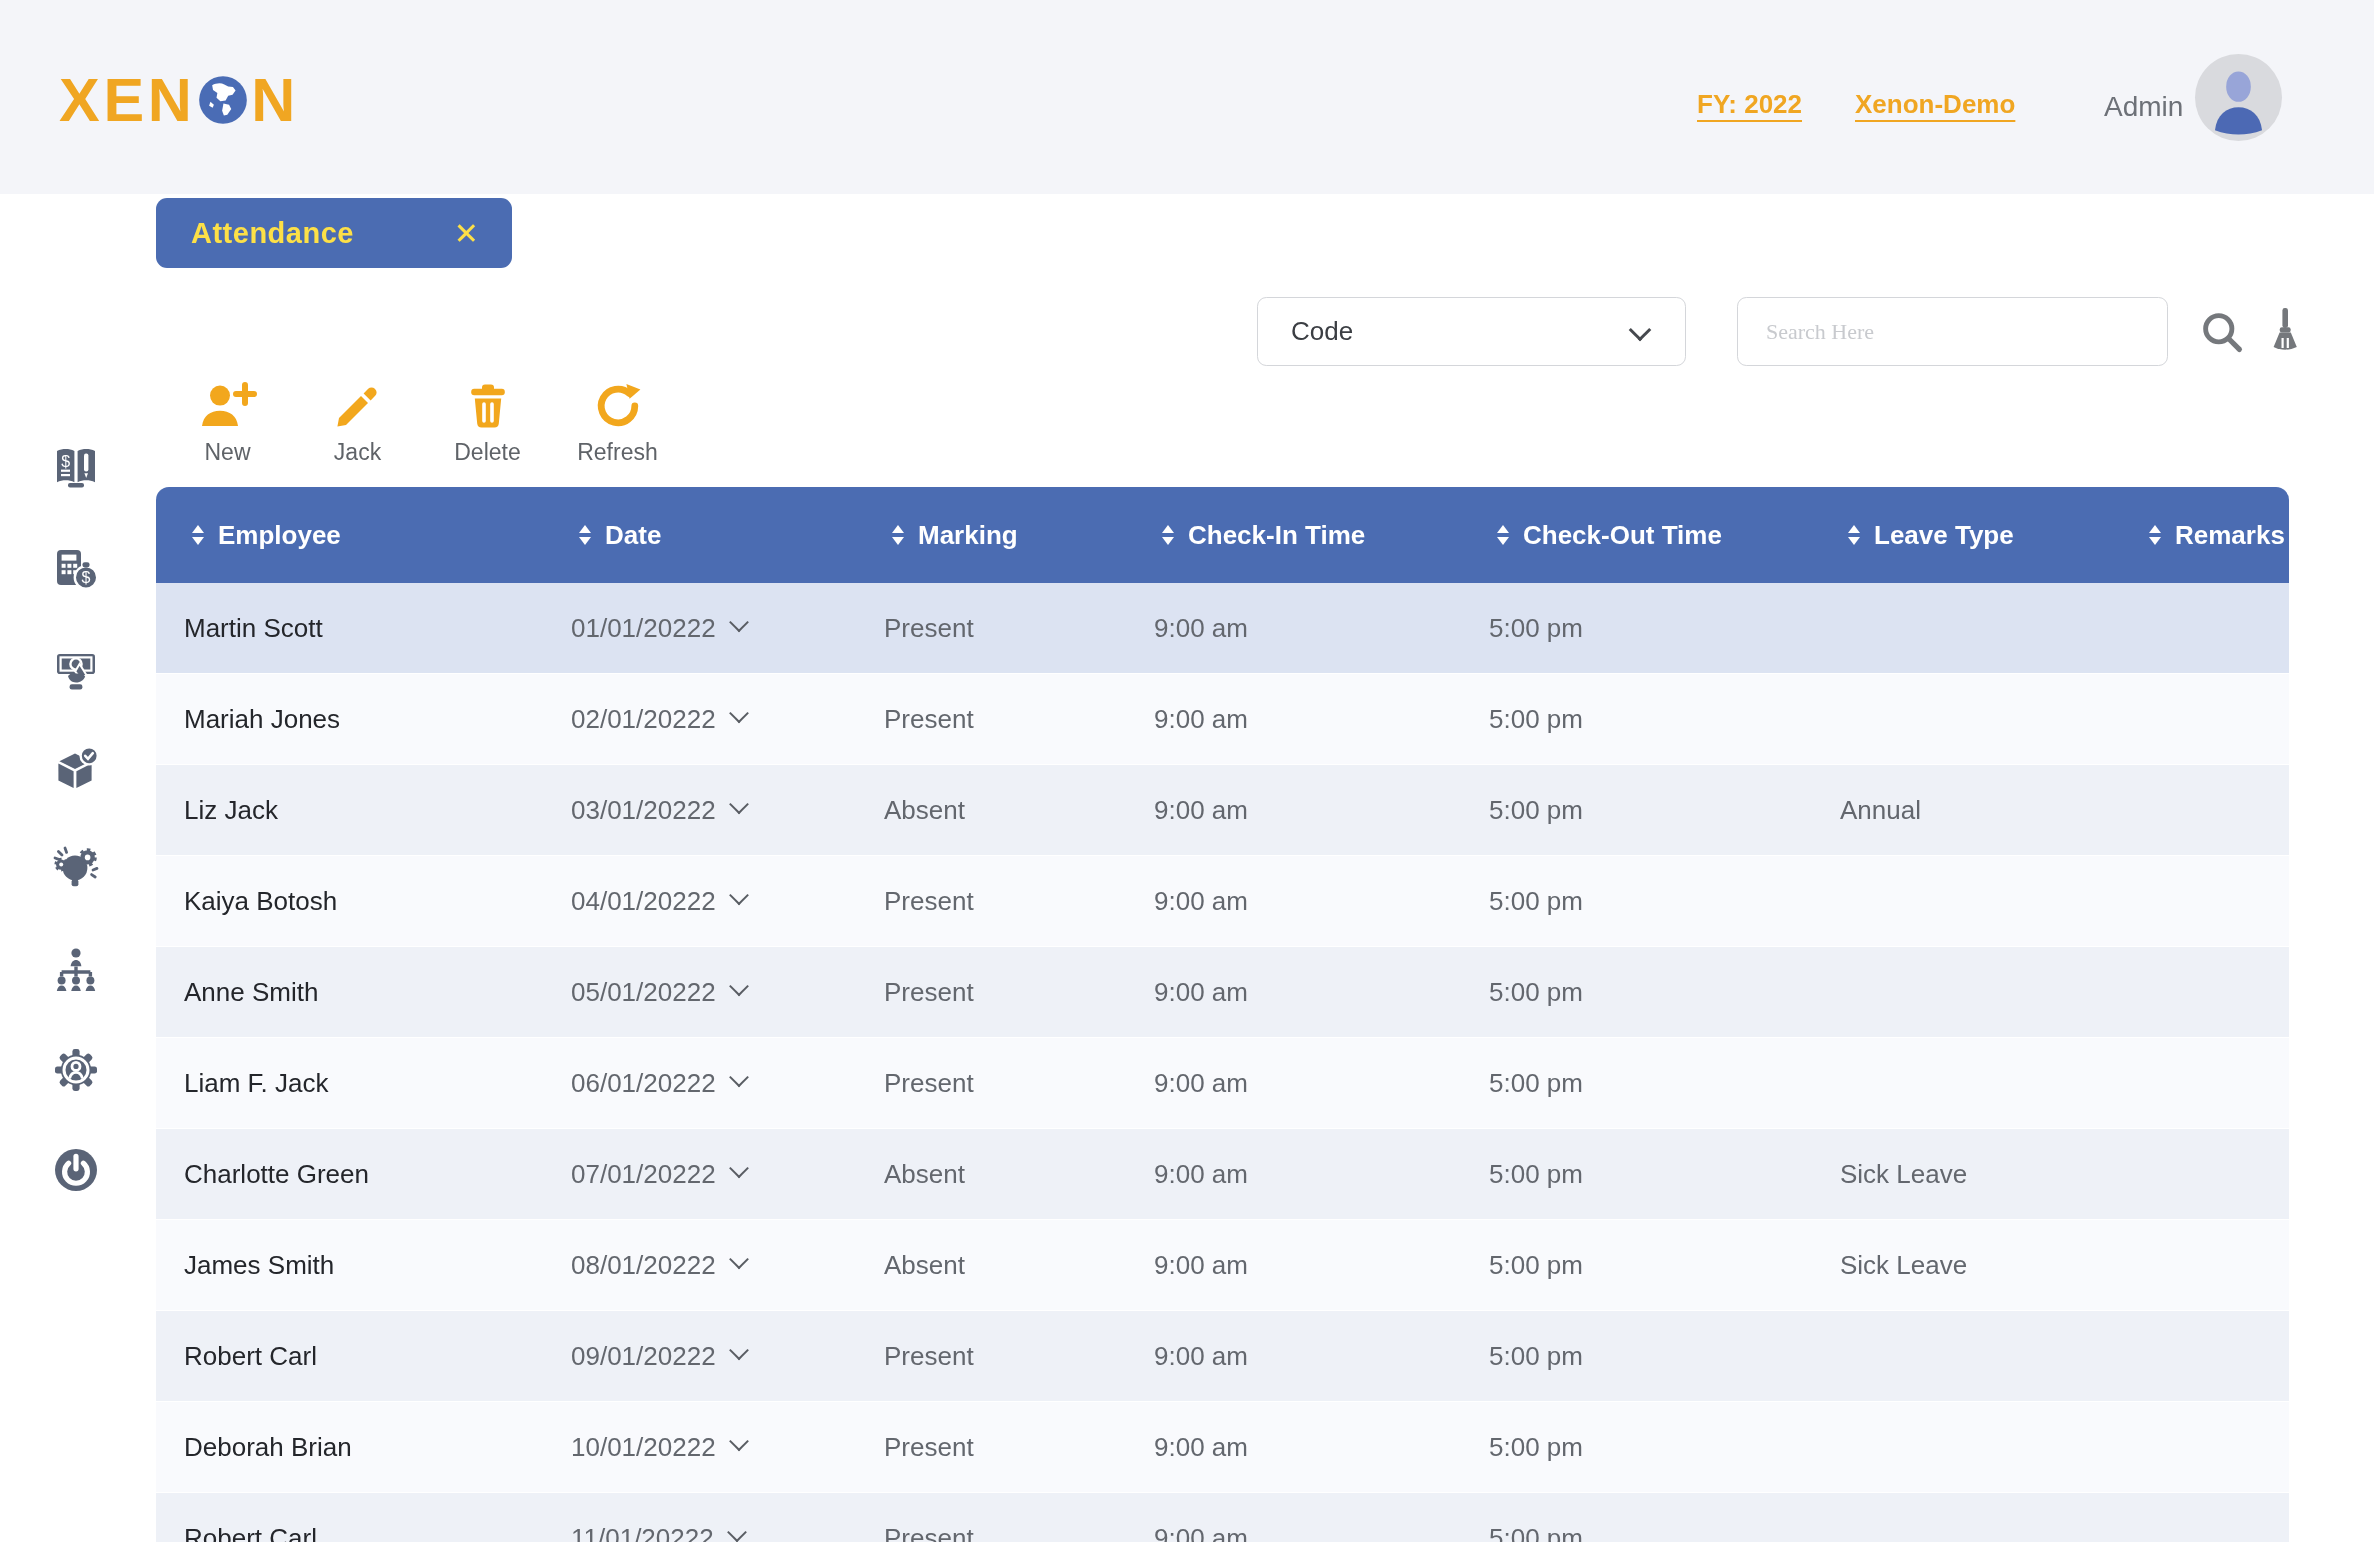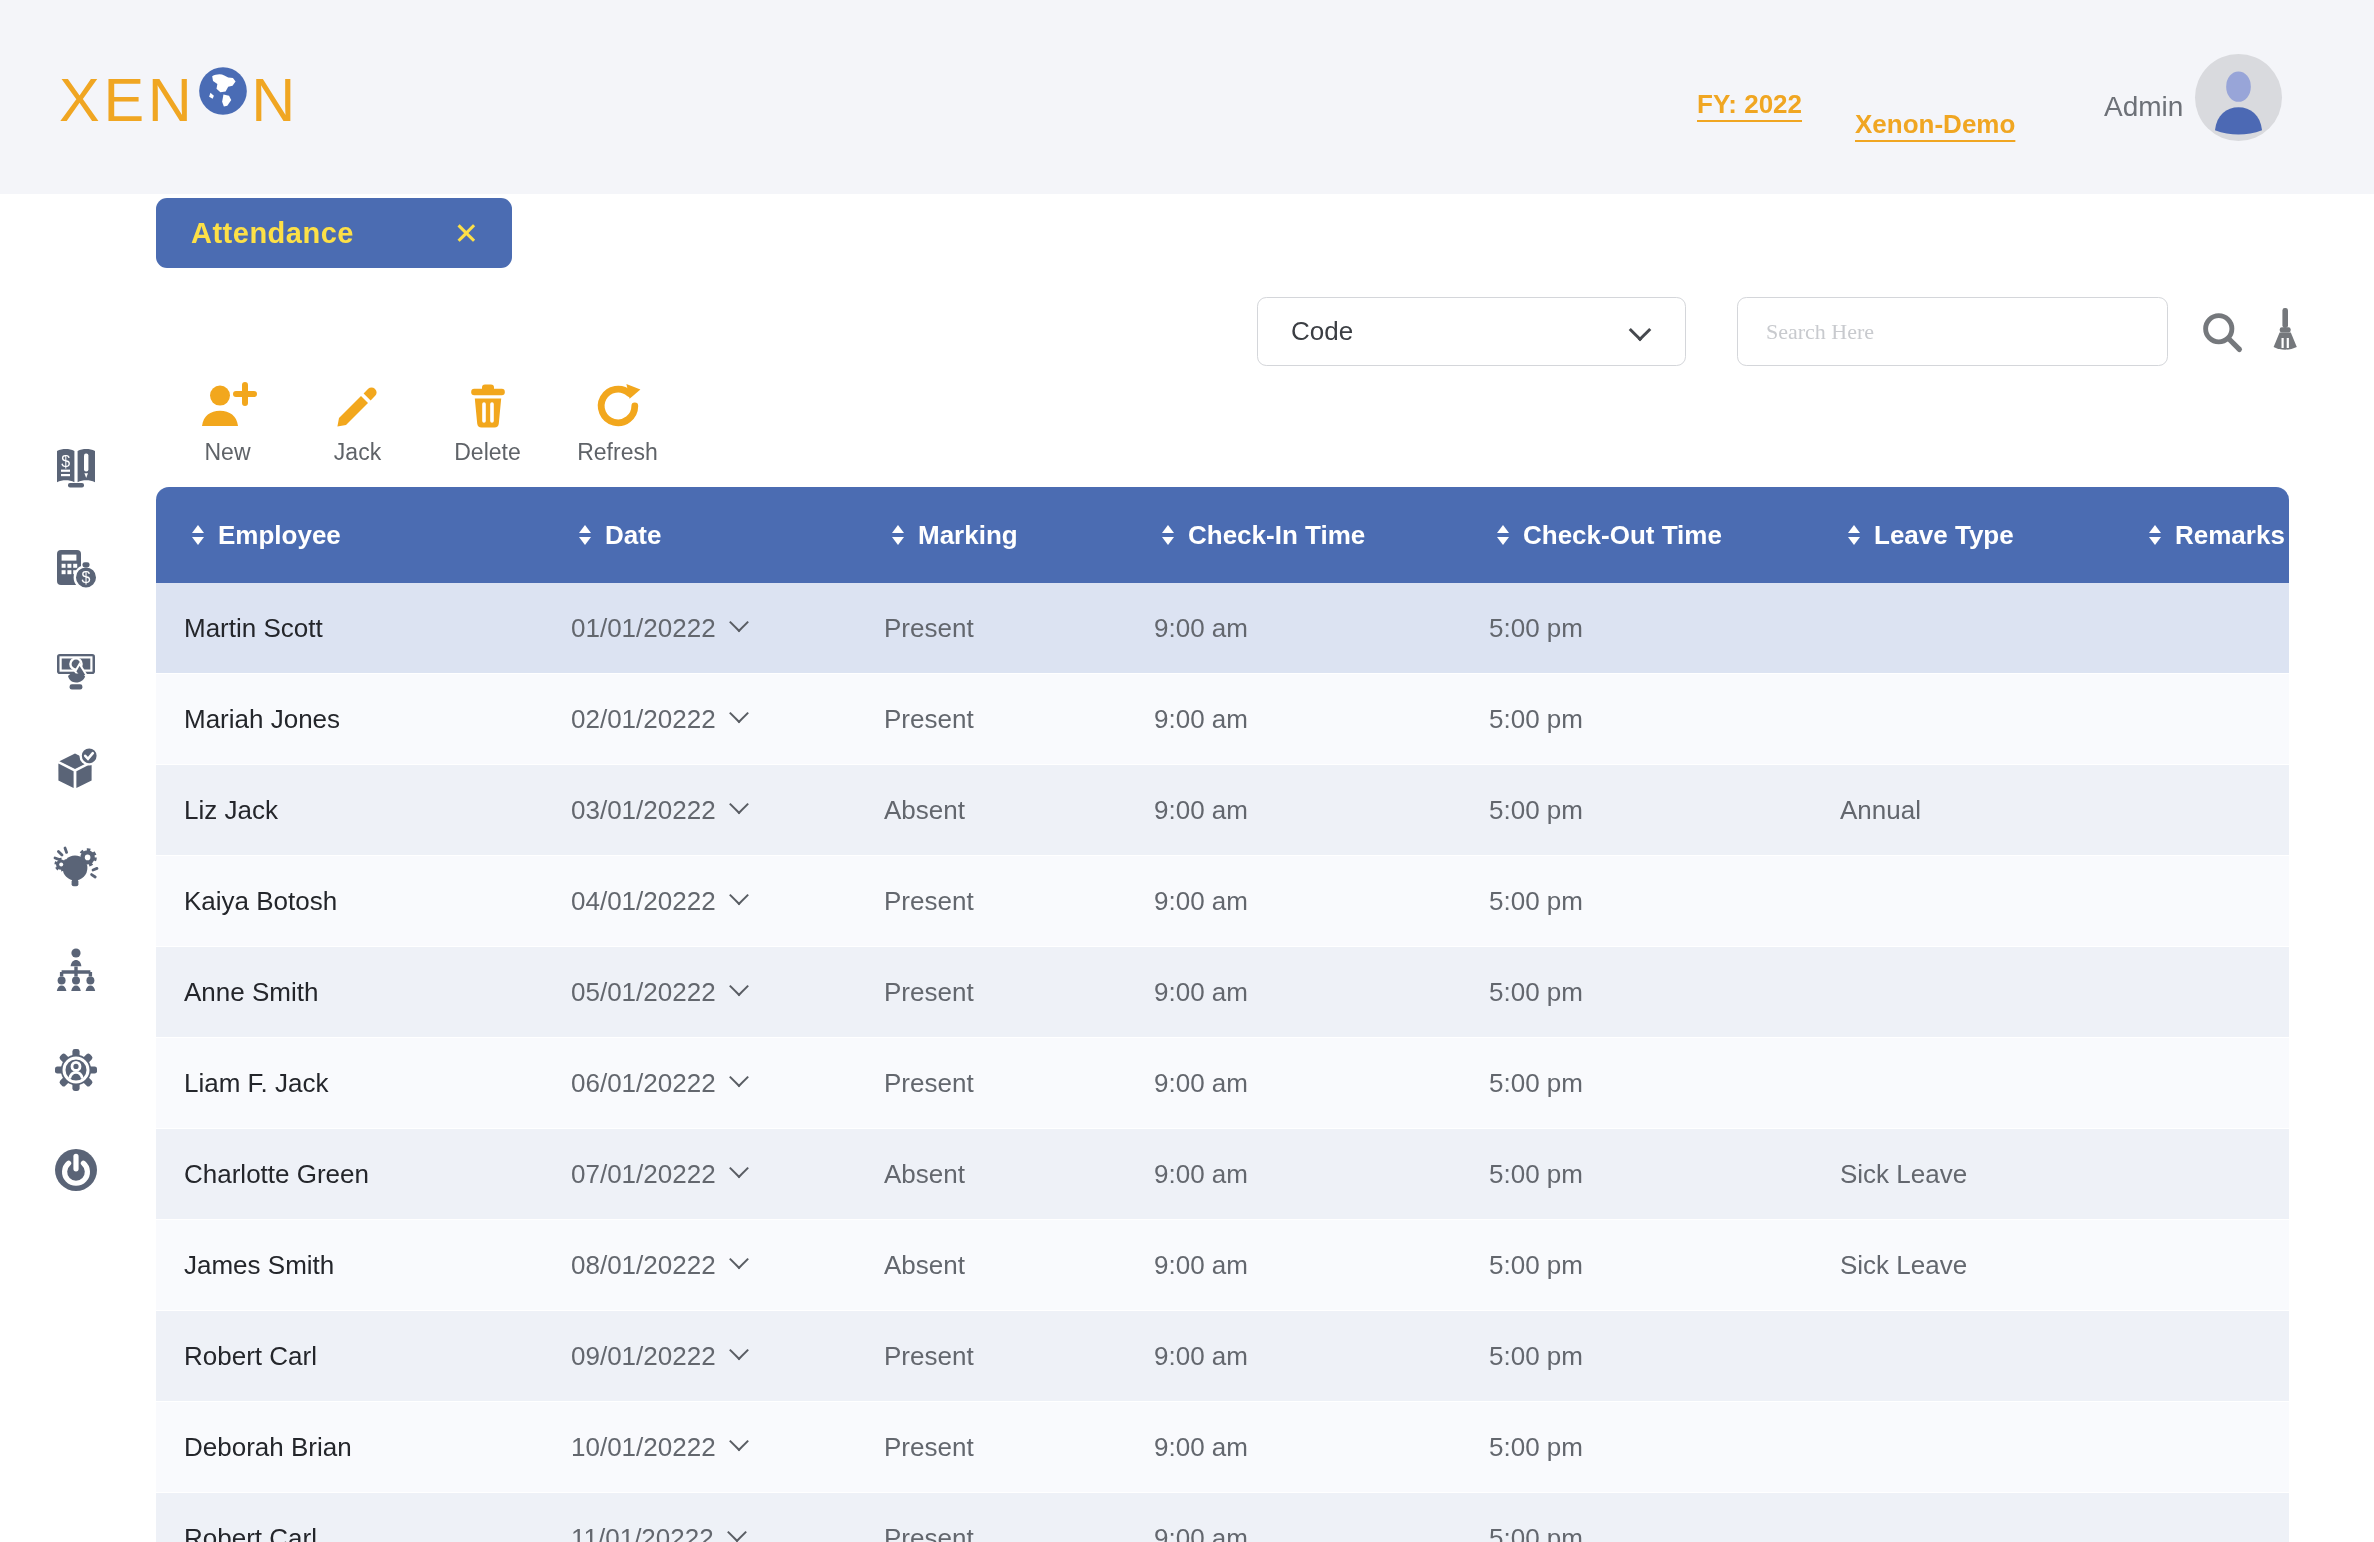--- a/index.html
+++ b/index.html
@@ -2,26 +2,26 @@
 <html style="--blue: #4B6CB2; --orange: #F0A622; --rowsel: #DCE3F2;font-size:15px"><head>
 <meta charset="utf-8">
 <style>
   html,body{margin:0;padding:0;background:#fff;}
   *{box-sizing:border-box;}
   .app{position:relative;width:2375px;height:1543px;overflow:hidden;background:#fff;
        font-family:"Liberation Sans",sans-serif;}
 
   
   .topbar{position:absolute;left:0;top:0;width:2375px;height:194px;background:#f4f5f9;}
-  .logo{position:absolute;left:59px;top:65px;display:flex;
-        font-size:61px;font-weight:400;letter-spacing:3.7px;color:var(--orange);}
+  .logo{position:absolute;left:59px;top:65px;display:flex;align-items:center;
+        font-size:61px;font-weight:700;letter-spacing:3.7px;color:var(--orange);}
   .logo .globe{width:52px;height:52px;margin:0 1.9px;}
   .top-link{position:absolute;top:89px;font-size:26px;font-weight:700;color:var(--orange);
         text-decoration:underline;text-underline-offset:6.5px;text-decoration-thickness:2.3px;cursor:pointer;}
-  .fy{left:1697px;} .tenant{left:1855px;margin-top:20px;}
+  .fy{left:1697px;} .tenant{left:1855px;}
   .admin-label{position:absolute;left:2104px;top:91px;font-size:28px;color:#6d7178;}
   .avatar{position:absolute;left:2195px;top:54px;width:87px;height:87px;border-radius:50%;
         background:#d9dade;overflow:hidden;cursor:pointer;}
   .avatar svg{width:87px;height:87px;}
 
   
   .sidebar{position:absolute;left:0;top:194px;width:153px;height:1349px;background:#fff;}
   .side-icon{position:absolute;left:52px;width:48px;height:48px;cursor:pointer;}
   .side-icon svg{width:48px;height:48px;}
 

